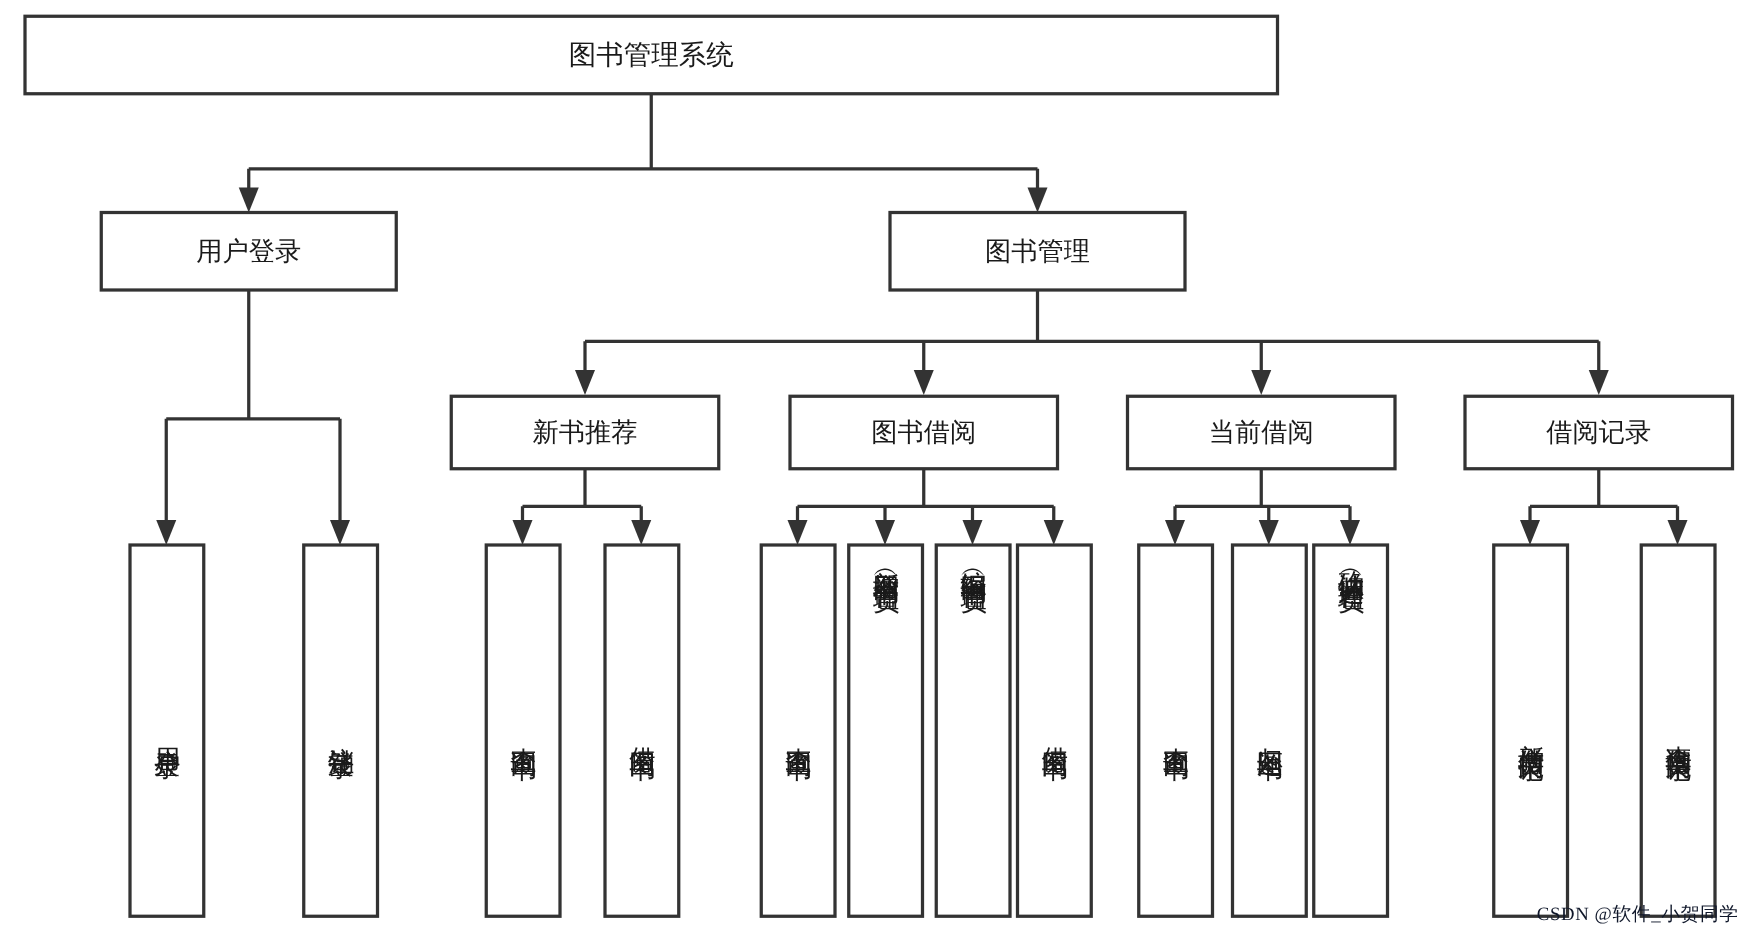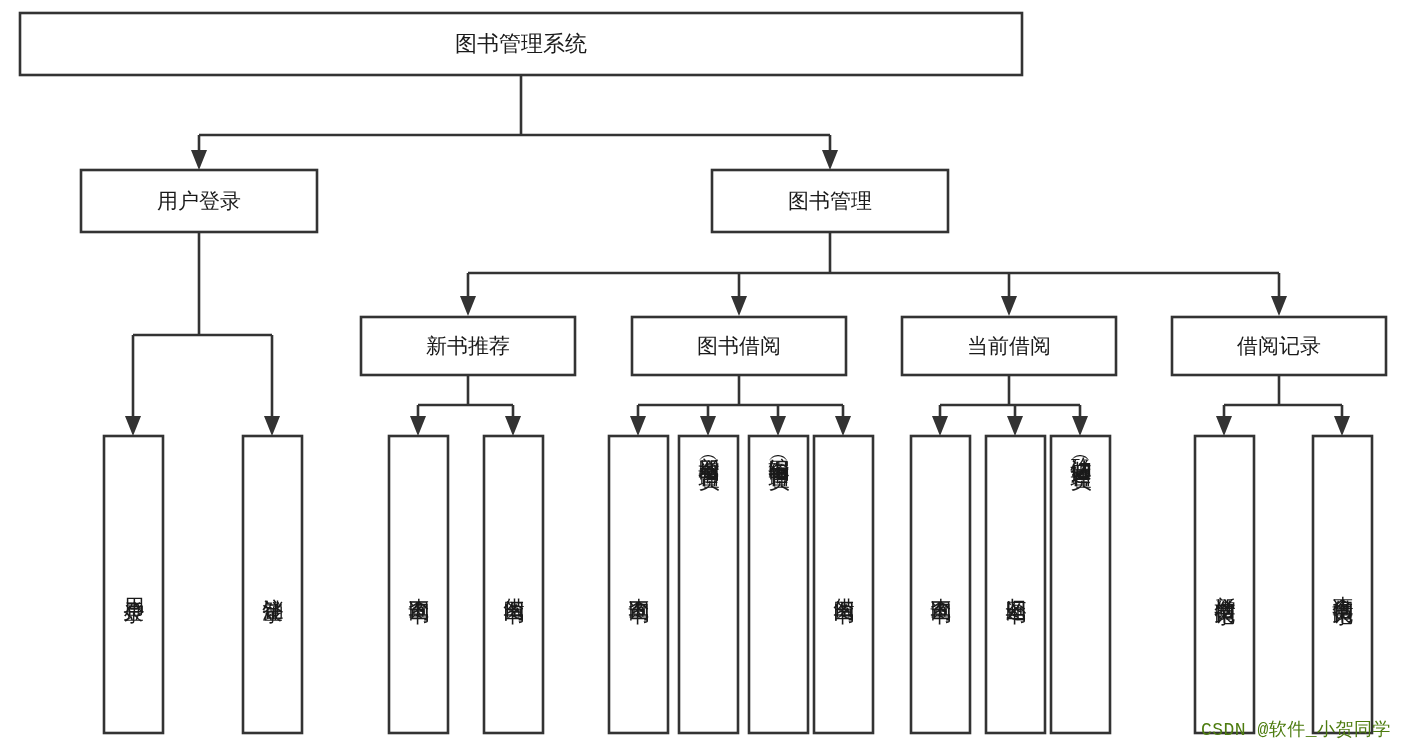--- a/index.html
+++ b/index.html
@@ -73,23 +73,23 @@
     line-height: 1.18;
     letter-spacing: 2px;
     color: #1a1a1a;
     white-space: nowrap;
     text-align: center;
   }
   .watermark {
     position: absolute;
     right: 14px;
     bottom: 6px;
-    font-family: Liberation Mono, monospace;
-    font-size: 18px;
-    color: #4d7c0f;
+    font-family: Liberation Serif, serif;
+    font-size: 15px;
+    color: #0f172a;
     letter-spacing: 0.5px;
     white-space: nowrap;
   }
 </style>
 </head>
 <body>
 
 <div id="diagram-root">
 
   <svg class="diagram-canvas" viewBox="0 0 1405 747" xmlns="http://www.w3.org/2000/svg">

